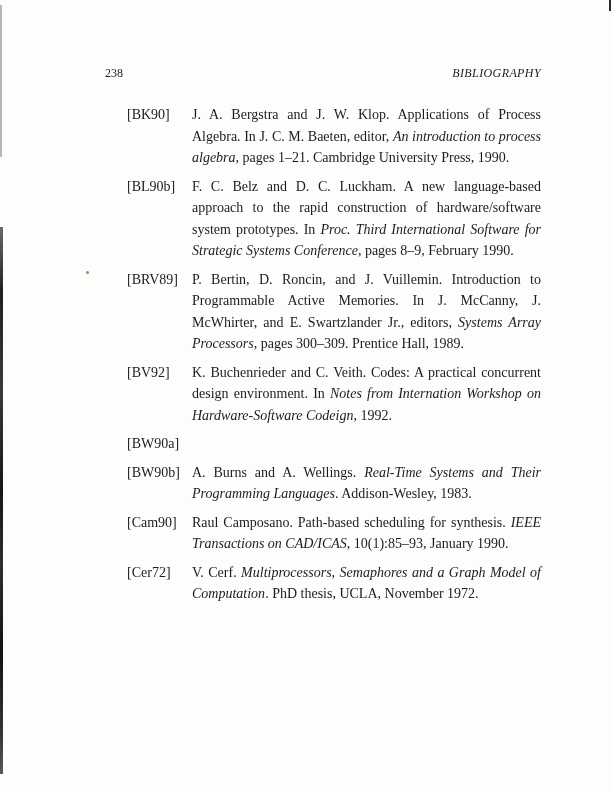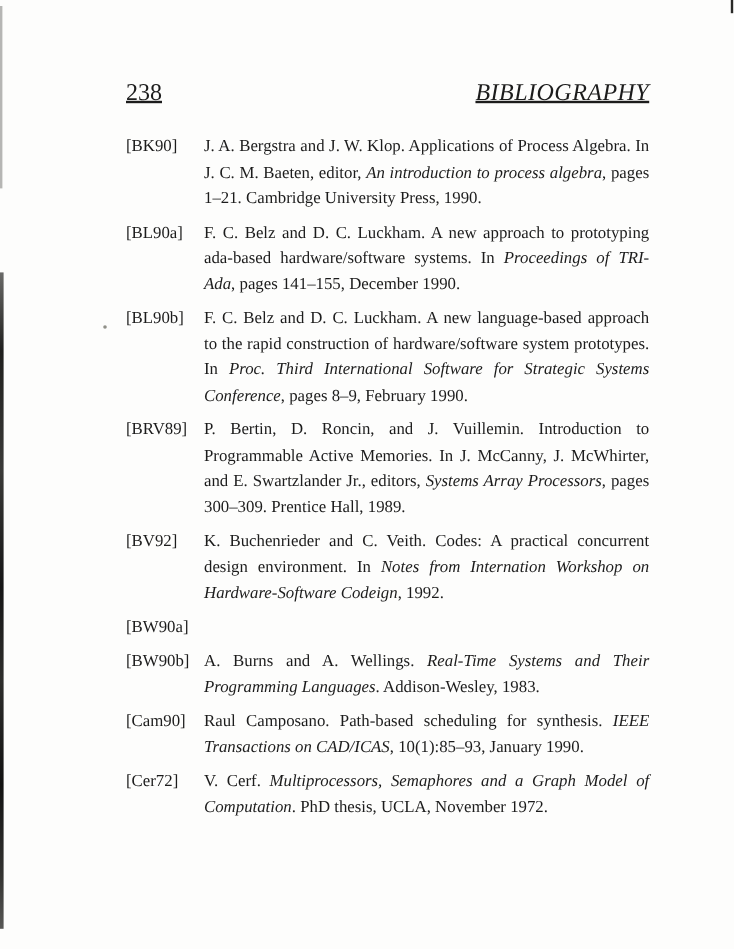--- a/index.html
+++ b/index.html
@@ -19,42 +19,42 @@
   .content {
     position: absolute;
     left: 105px;
     top: 66px;
     width: 436px;
   }
   .header {
     display: flex;
     justify-content: space-between;
     align-items: flex-end;
-    font-size: 20px;
-    text-decoration: underline;
+    font-size: 12px;
   }
   .page-number {
     font-style: normal;
   }
   .running-title {
     font-style: italic;
     letter-spacing: 0.4px;
   }
   .entries {
     margin-top: 23px;
   }
   .entry {
     display: flex;
     margin-bottom: 7px;
     font-size: 14px;
     line-height: 21.5px;
   }
   .entry-label {
     width: 65px;
     flex-shrink: 0;
+    margin-left: 22px;
   }
   .entry-text {
     flex: 1;
     text-align: justify;
   }
   .italic {
     font-style: italic;
   }
   
   .artifact {
@@ -99,24 +99,20 @@
       <span class="page-number">238</span>
       <span class="running-title">BIBLIOGRAPHY</span>
     </div>
 
     <div class="entries">
   <div class="entry">
     <div class="entry-label">[BK90]</div>
     <div class="entry-text"><span>J. A. Bergstra and J. W. Klop.  Applications of Process Algebra.  In J. C. M. Baeten, editor, </span><span class="italic">An introduction to process algebra</span><span>, pages 1–21.  Cambridge University Press, 1990.</span></div>
   </div>
 
-  <div class="entry">
-    <div class="entry-label">[BL90a]</div>
-    <div class="entry-text"><span>F. C. Belz and D. C. Luckham.  A new approach to prototyping ada-based hardware/software systems.  In </span><span class="italic">Proceedings of TRI-Ada</span><span>, pages 141–155, December 1990.</span></div>
-  </div>
 
   <div class="entry">
     <div class="entry-label">[BL90b]</div>
     <div class="entry-text"><span>F. C. Belz and D. C. Luckham.  A new language-based approach to the rapid construction of hardware/software system prototypes.  In </span><span class="italic">Proc. Third International Software for Strategic Systems Conference</span><span>, pages 8–9, February 1990.</span></div>
   </div>
 
   <div class="entry">
     <div class="entry-label">[BRV89]</div>
     <div class="entry-text"><span>P. Bertin, D. Roncin, and J. Vuillemin.  Introduction to Programmable Active Memories.  In J. McCanny, J. McWhirter, and E. Swartzlander Jr., editors, </span><span class="italic">Systems Array Processors</span><span>, pages 300–309.  Prentice Hall, 1989.</span></div>
   </div>

